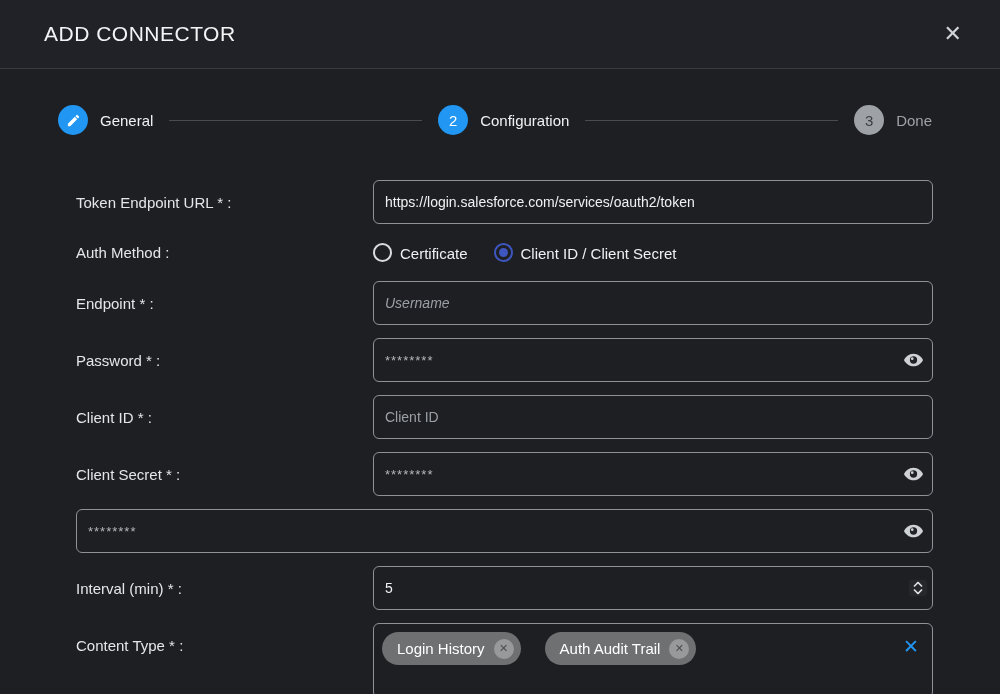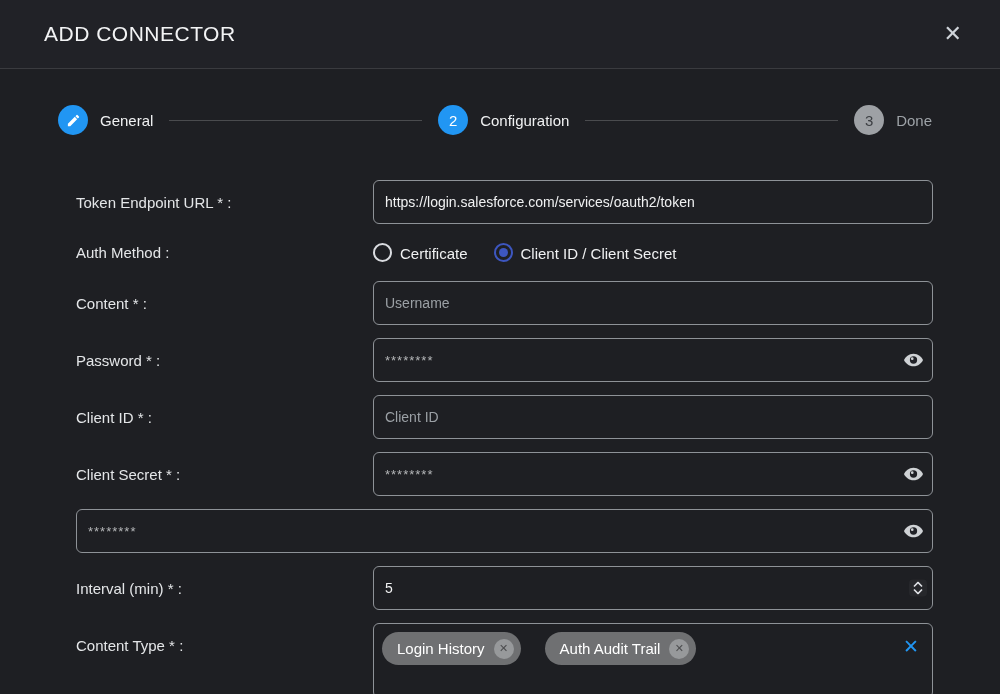--- a/index.html
+++ b/index.html
@@ -160,23 +160,23 @@
       <div class="radio-opt selected">
         <span class="radio-circle">
             <span class="radio-dot"></span>
           </span>
         <span class="radio-label">Client ID / Client Secret</span>
       </div>
     </div>
   </div>
 
   <div class="form-row">
-    <div class="field-label">Content * :</div>
-    <div class="input-wrap">
-      <input class="tb" style="padding-right: 21px;" type="text" placeholder="Username">
+    <div class="field-label">Endpoint * :</div>
+    <div class="input-wrap">
+      <input class="tb" style="padding-right: 21px; font-style: italic;" type="text" placeholder="Username">
     </div>
   </div>
 
   <div class="form-row">
     <div class="field-label">Password * :</div>
     <div class="input-wrap">
       <input class="tb masked" type="text" value="********" style="">
       <button class="eye-btn">
         <svg viewBox="0 0 24 16">
             <path d="M12 0C6.2 0 1.6 4.1 0 8c1.6 3.9 6.2 8 12 8s10.4-4.1 12-8c-1.6-3.9-6.2-8-12-8z" fill="#cfd2d5"></path>

